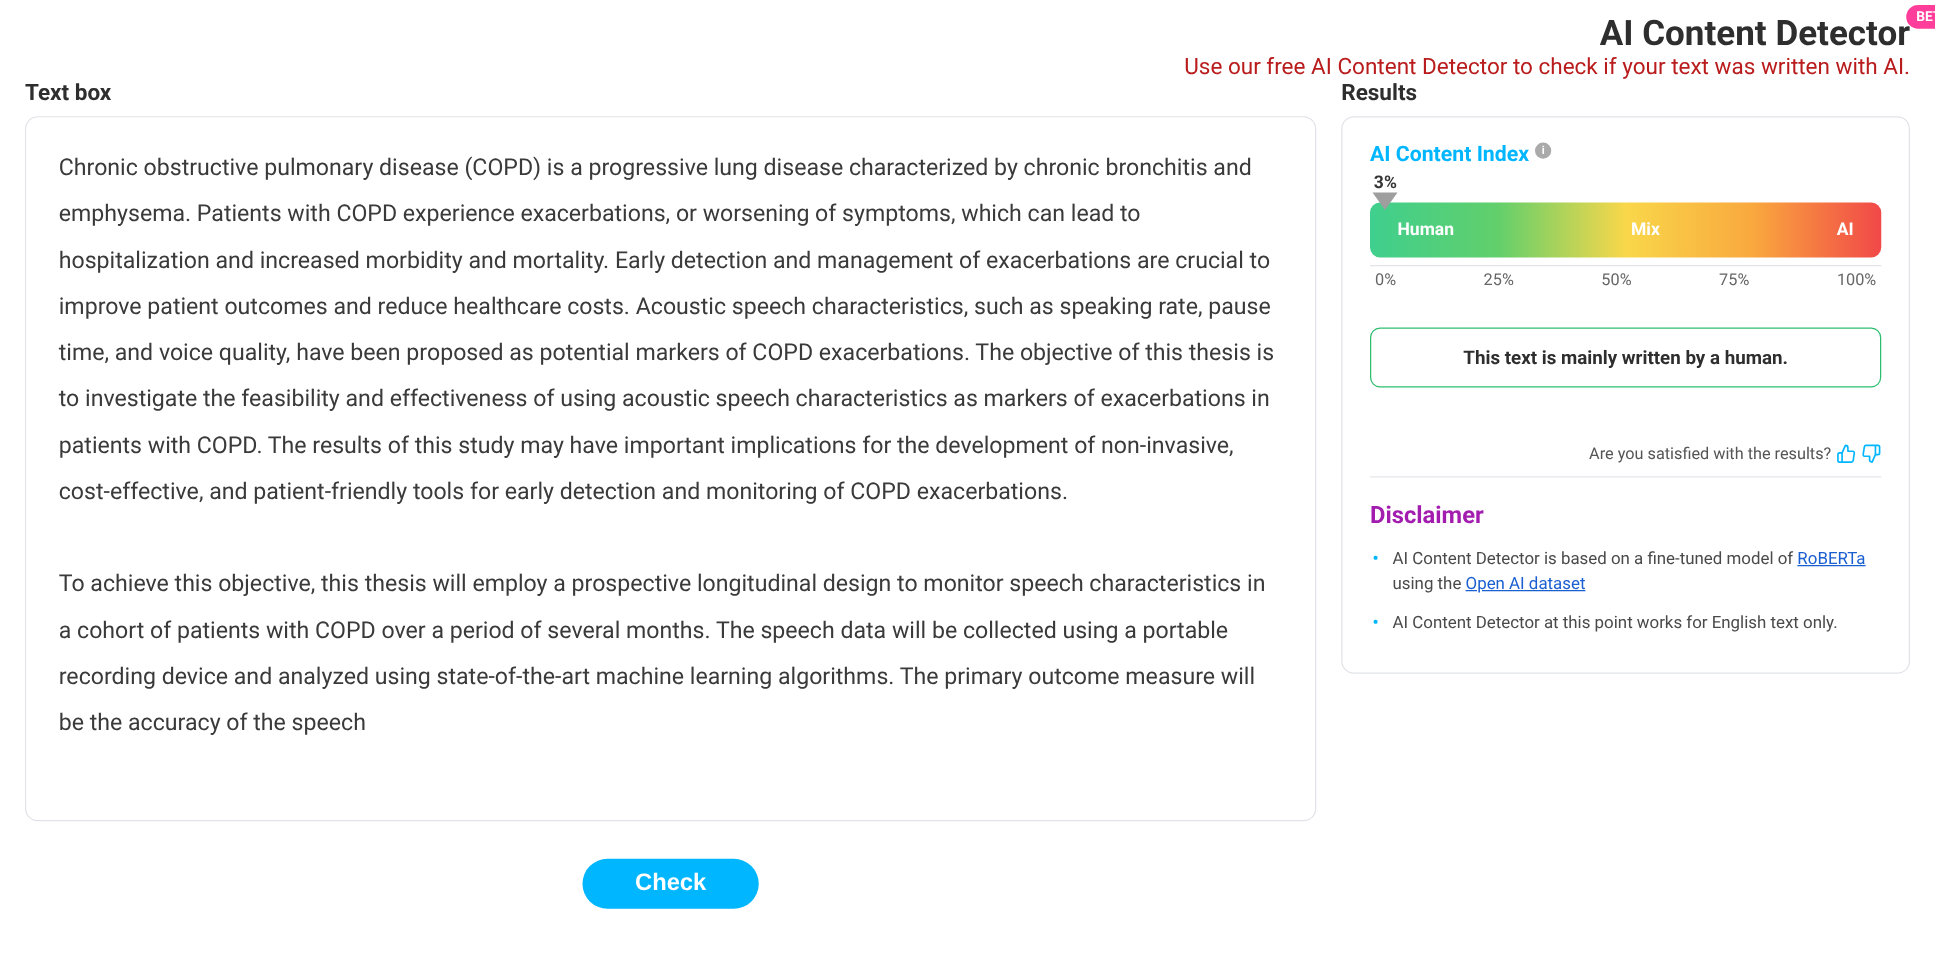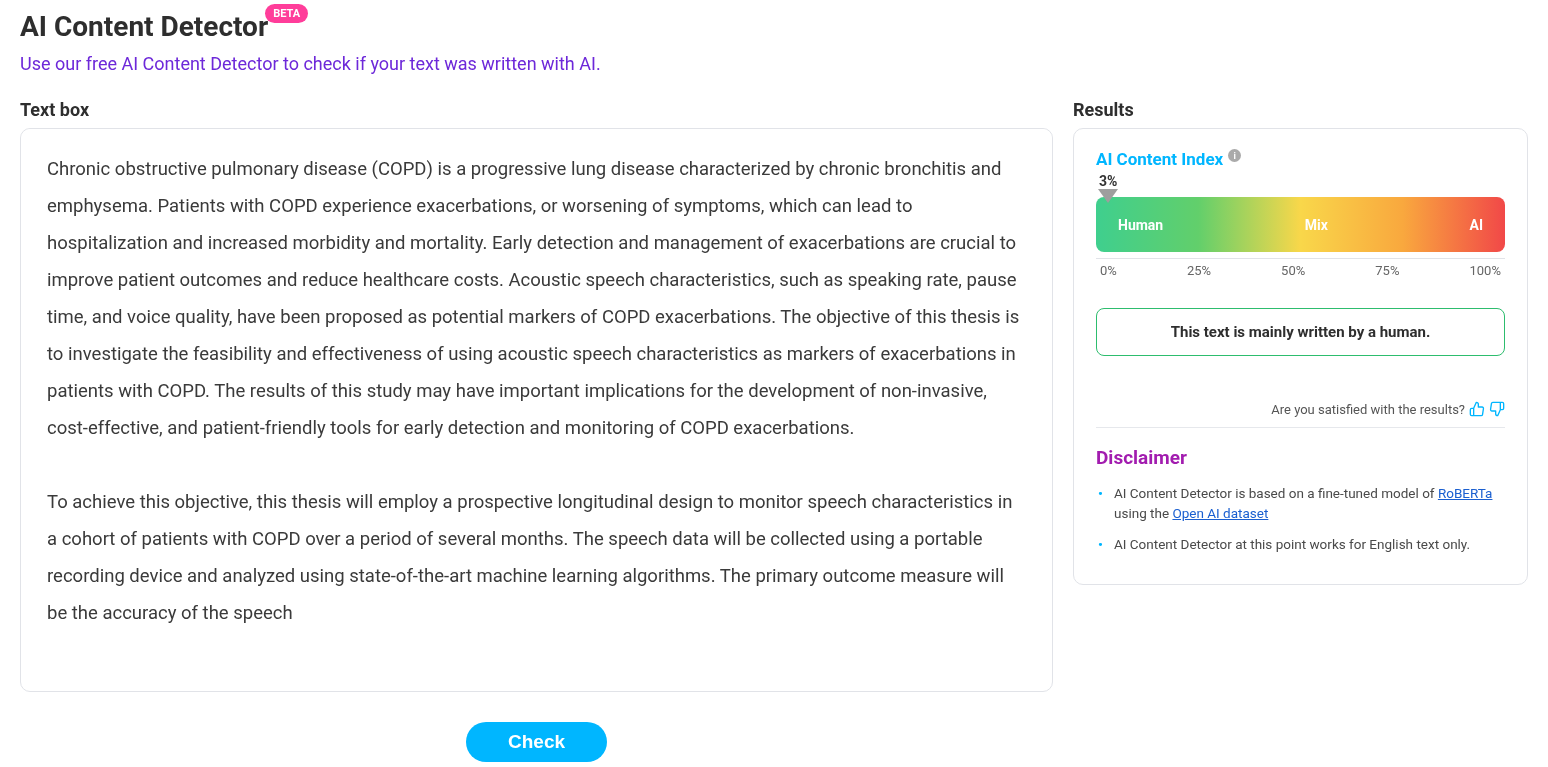--- a/index.html
+++ b/index.html
@@ -3,44 +3,43 @@
 <meta charset="utf-8">
 <style>
   * { box-sizing: border-box; margin: 0; padding: 0; }
   body {
     font-family: 'Segoe UI', -apple-system, BlinkMacSystemFont, Roboto, 'Helvetica Neue', Arial, sans-serif;
     background: #fff;
     color: #333;
     padding: 10px 20px 20px;
   }
   .container { max-width: 1508px; margin: 0 auto; }
-  .header { text-align: left; margin-bottom: 10px; text-decoration: underline; }
+  .header { text-align: right; margin-bottom: 0; text-decoration: underline; }
   .page-title {
     font-size: 28px;
     font-weight: 700;
     color: #2e2e2e;
     display: inline-block;
     position: relative;
   }
   .beta-badge {
     position: absolute;
     top: -6px;
     right: -40px;
     background: #ff3d9a;
     color: #fff;
     font-size: 11px;
     font-weight: 700;
     padding: 3px 8px;
     border-radius: 10px;
   }
   .subtitle {
-    text-align: left;
+    text-align: right;
     font-size: 18px;
-    color: #6d28d9;
-    margin-bottom: 25px;
+    color: #b91c1c;
   }
   .layout {
     display: flex;
     gap: 20px;
     align-items: flex-start;
   }
   .col-left { flex: 1 1 auto; min-width: 0; }
   .col-right { flex: 0 0 455px; }
   .section-label {
     font-size: 18px;
@@ -115,21 +114,21 @@
   .pointer {
     position: absolute;
     top: -8px;
     width: 0; height: 0;
     border-left: 10px solid transparent;
     border-right: 10px solid transparent;
     border-top: 14px solid #9e9e9e;
     transform: translateX(-50%);
   }
   .meter-bar {
-    height: 55px;
+    height: 44px;
     border-radius: 8px;
     background: linear-gradient(90deg, #3fcf8e 0%, #62cf6b 25%, #f9d74a 50%, #f9a83e 75%, #f14848 100%);
     display: flex;
     align-items: center;
     justify-content: space-between;
     padding: 0 22px;
     color: #fff;
     font-weight: 700;
     font-size: 14px;
   }

